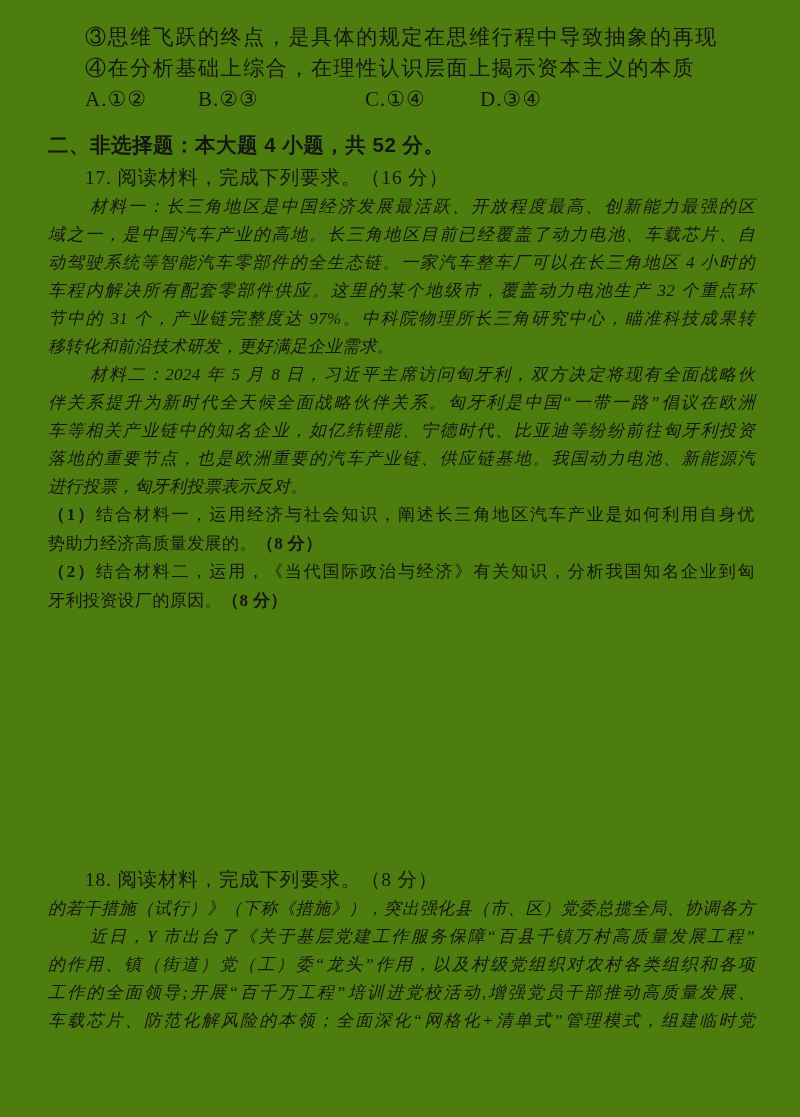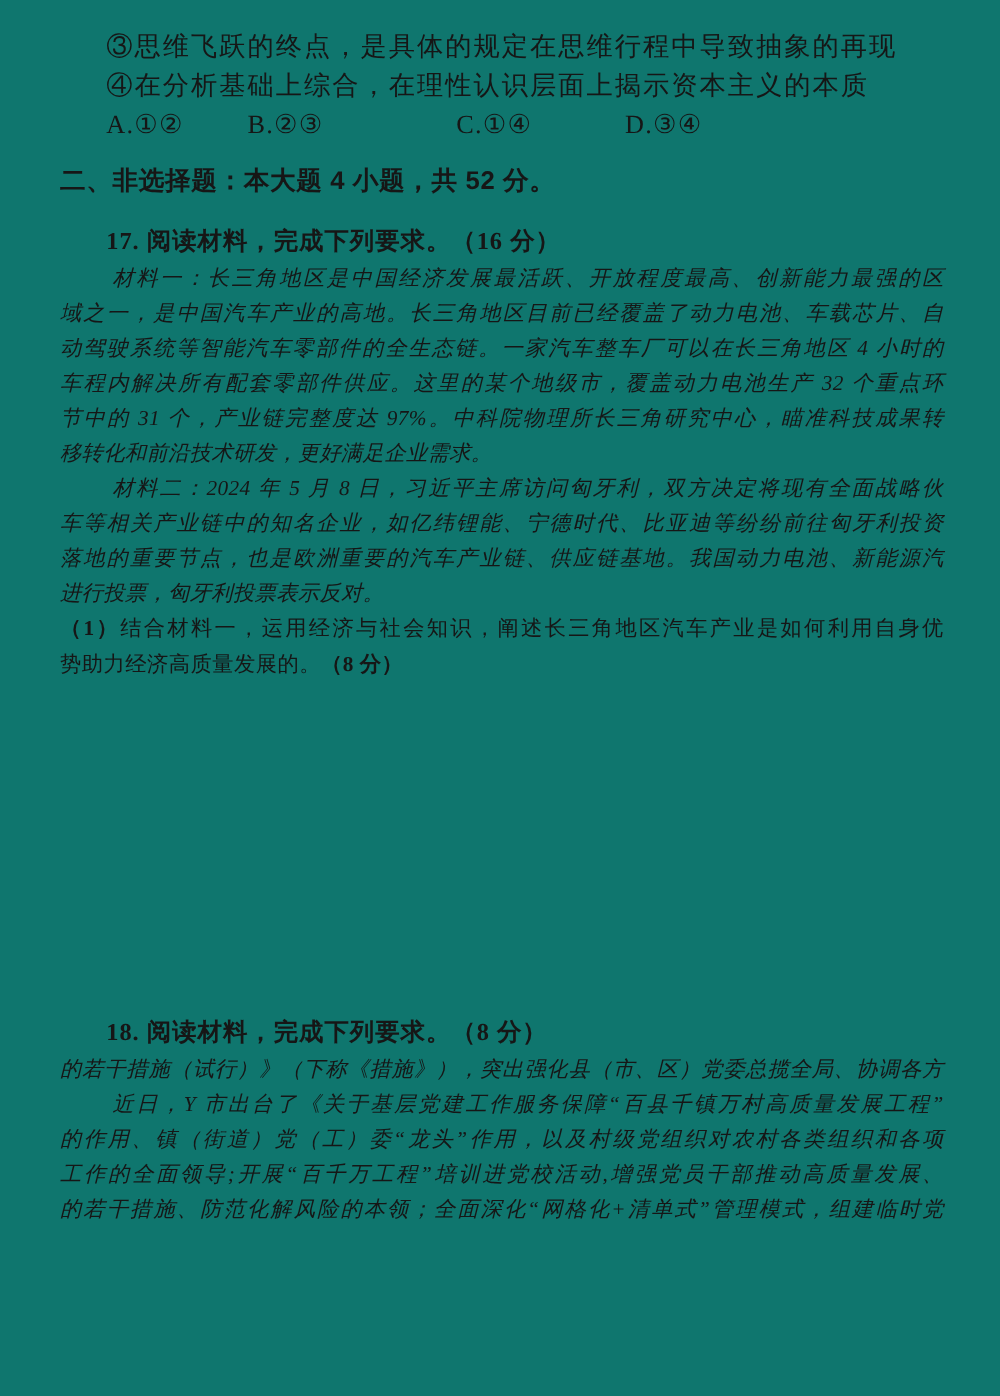--- a/index.html
+++ b/index.html
@@ -1,54 +1,53 @@
 <!DOCTYPE html>
 <html><head>
 <meta charset="utf-8">
 <style>
   html, body { margin: 0; padding: 0; background: #ffffff; }
   .page {
     position: relative;
     width: 800px;
     height: 1117px;
     margin: 0 auto;
-    background: #0f766e;
+    background: #4d7c0f;
     color: #161616;
     box-sizing: border-box;
     padding: 22px 45px 16px 48px;
     overflow: hidden;
     font-family: "Liberation Serif", "DejaVu Serif", serif;
   }
   .line { display: block; }
   
   .q16 { font-size: 21px; line-height: 31px; letter-spacing: 1.6px; }
   .q16 .stmt { padding-left: 37px; }
   .options-row { position: relative; height: 31px; letter-spacing: 1px; }
   .options-row .opt { position: absolute; top: 0; }
   .opt-a { left: 37px; }
   .opt-b { left: 150px; }
   .opt-c { left: 317px; }
-  .opt-d { left: 452px; }
+  .opt-d { left: 432px; }
   
   .part-heading {
     margin: 14px 0 0 0;
     font-family: "Liberation Sans", "DejaVu Sans", sans-serif;
     font-size: 20.5px;
     font-weight: 700;
     line-height: 32px;
     letter-spacing: 0.5px;
   }
   
   .intro {
     font-size: 19.5px;
     line-height: 30px;
     padding-left: 37px;
-    margin-top: 18px;
+    margin-top: 2px;
     letter-spacing: 0.8px;
-    font-weight: bold;
   }
   
   .para { font-size: 17px; line-height: 28px; }
   .kaiti { font-style: italic; letter-spacing: 0.3px; }
   .fill { text-align: justify; text-align-last: justify; }
   .ind { text-indent: 42px; }
   
   .subq { font-size: 17px; line-height: 28.5px; letter-spacing: 0.4px; }
   .subq .marker, .subq .score { font-weight: 700; }
   
@@ -79,39 +78,44 @@
       <div class="line fill ind">材料一：长三角地区是中国经济发展最活跃、开放程度最高、创新能力最强的区</div>
       <div class="line fill">域之一，是中国汽车产业的高地。长三角地区目前已经覆盖了动力电池、车载芯片、自</div>
       <div class="line fill">动驾驶系统等智能汽车零部件的全生态链。一家汽车整车厂可以在长三角地区 4 小时的</div>
       <div class="line fill">车程内解决所有配套零部件供应。这里的某个地级市，覆盖动力电池生产 32 个重点环</div>
       <div class="line fill">节中的 31 个，产业链完整度达 97%。中科院物理所长三角研究中心，瞄准科技成果转</div>
       <div class="line">移转化和前沿技术研发，更好满足企业需求。</div>
     </div>
 
     <div class="para kaiti">
       <div class="line fill ind">材料二：2024 年 5 月 8 日，习近平主席访问匈牙利，双方决定将现有全面战略伙</div>
+      <div class="line fill">伴关系提升为新时代全天候全面战略伙伴关系。匈牙利是中国“一带一路”倡议在欧洲</div>
       <div class="line fill">车等相关产业链中的知名企业，如亿纬锂能、宁德时代、比亚迪等纷纷前往匈牙利投资</div>
       <div class="line fill">落地的重要节点，也是欧洲重要的汽车产业链、供应链基地。我国动力电池、新能源汽</div>
       <div class="line">进行投票，匈牙利投票表示反对。</div>
     </div>
 
     <div class="subq">
       <div class="line fill"><span class="marker">（1）</span><span>结合材料一，运用经济与社会知识，阐述长三角地区汽车产业是如何利用自身优</span></div>
       <div class="line"><span>势助力经济高质量发展的。</span><span class="score">（8 分）</span></div>
     </div>
 
+    <div class="subq">
+      <div class="line fill"><span class="marker">（2）</span><span>结合材料二，运用，《当代国际政治与经济》有关知识，分析我国知名企业到匈</span></div>
+      <div class="line"><span>牙利投资设厂的原因。</span><span class="score">（8 分）</span></div>
+    </div>
   </section>
 
   <div class="answer-space"></div>
 
   <section>
     <div class="line intro">18. 阅读材料，完成下列要求。（8 分）</div>
 
     <div class="para kaiti">
       <div class="line fill">的若干措施（试行）》（下称《措施》），突出强化县（市、区）党委总揽全局、协调各方</div>
       <div class="line fill ind">近日，Y 市出台了《关于基层党建工作服务保障“百县千镇万村高质量发展工程”</div>
       <div class="line fill">的作用、镇（街道）党（工）委“龙头”作用，以及村级党组织对农村各类组织和各项</div>
       <div class="line fill">工作的全面领导;开展“百千万工程”培训进党校活动,增强党员干部推动高质量发展、</div>
-      <div class="line fill">的若干措施、防范化解风险的本领；全面深化“网格化+清单式”管理模式，组建临时党</div>
+      <div class="line fill">车载芯片、防范化解风险的本领；全面深化“网格化+清单式”管理模式，组建临时党</div>
     </div>
   </section>
 
 </div>
 
 </body></html>

